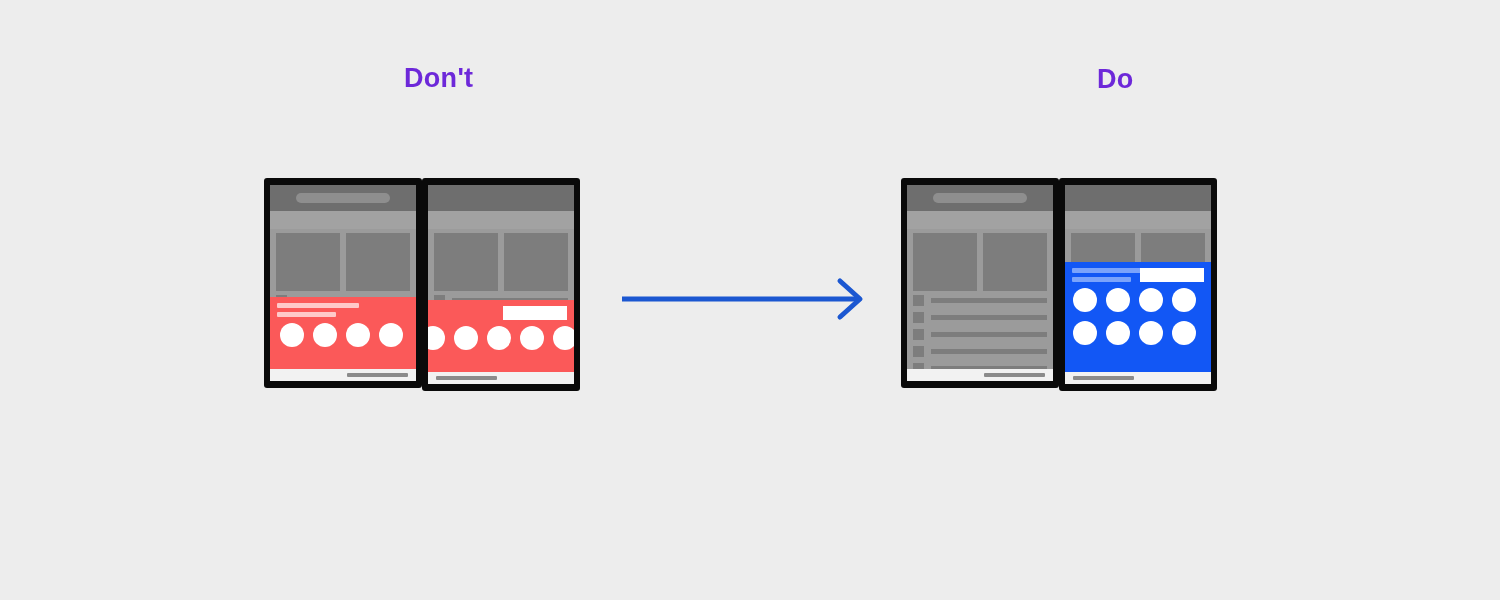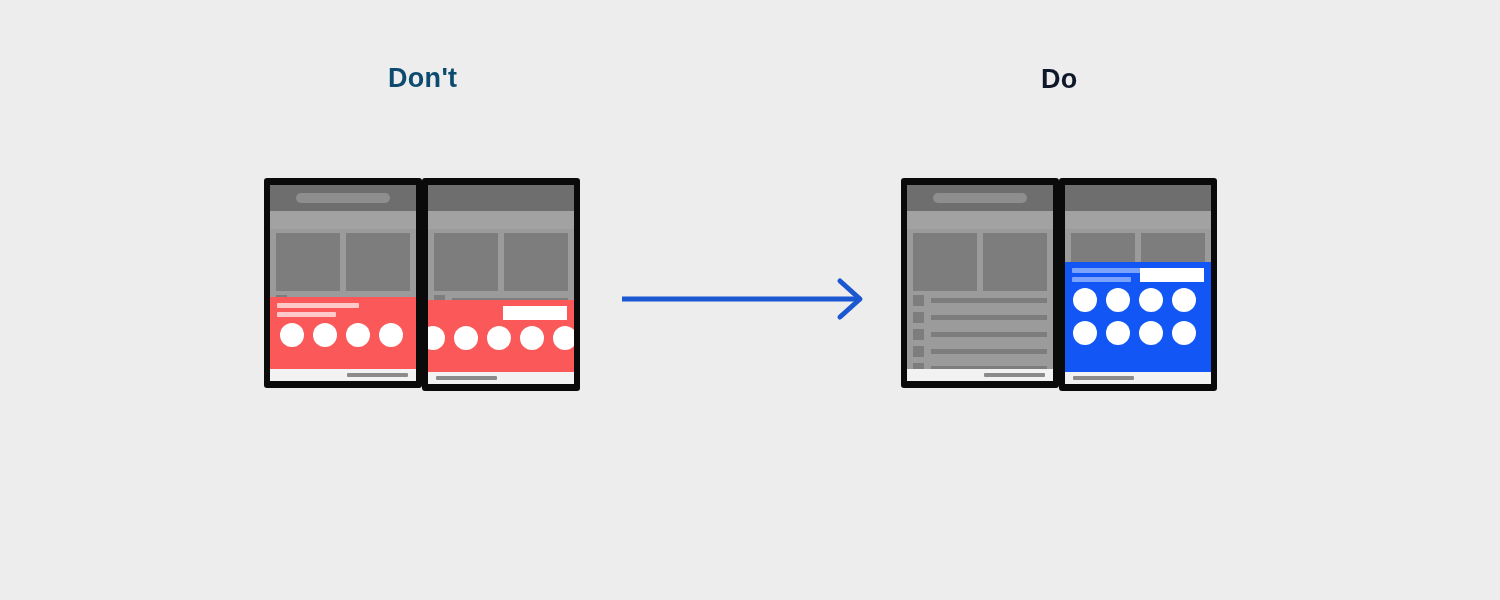--- a/index.html
+++ b/index.html
@@ -21,28 +21,28 @@
 
   
   .section-label {
     position: absolute;
     font-size: 27px;
     font-weight: bold;
     letter-spacing: 0.3px;
     white-space: nowrap;
   }
   .label-dont {
-    left: 388px;
+    left: 404px;
     top: 63px;
-    color: #0c4a6e;
+    color: #6d28d9;
   }
   .label-do {
-    left: 1041px;
+    left: 1097px;
     top: 64px;
-    color: #0f172a;
+    color: #6d28d9;
     text-align: right;
   }
 
   
   .device-pair {
     position: absolute;
     display: flex;
     align-items: flex-start;
   }
   .pair-dont { left: 264px; top: 178px; }

